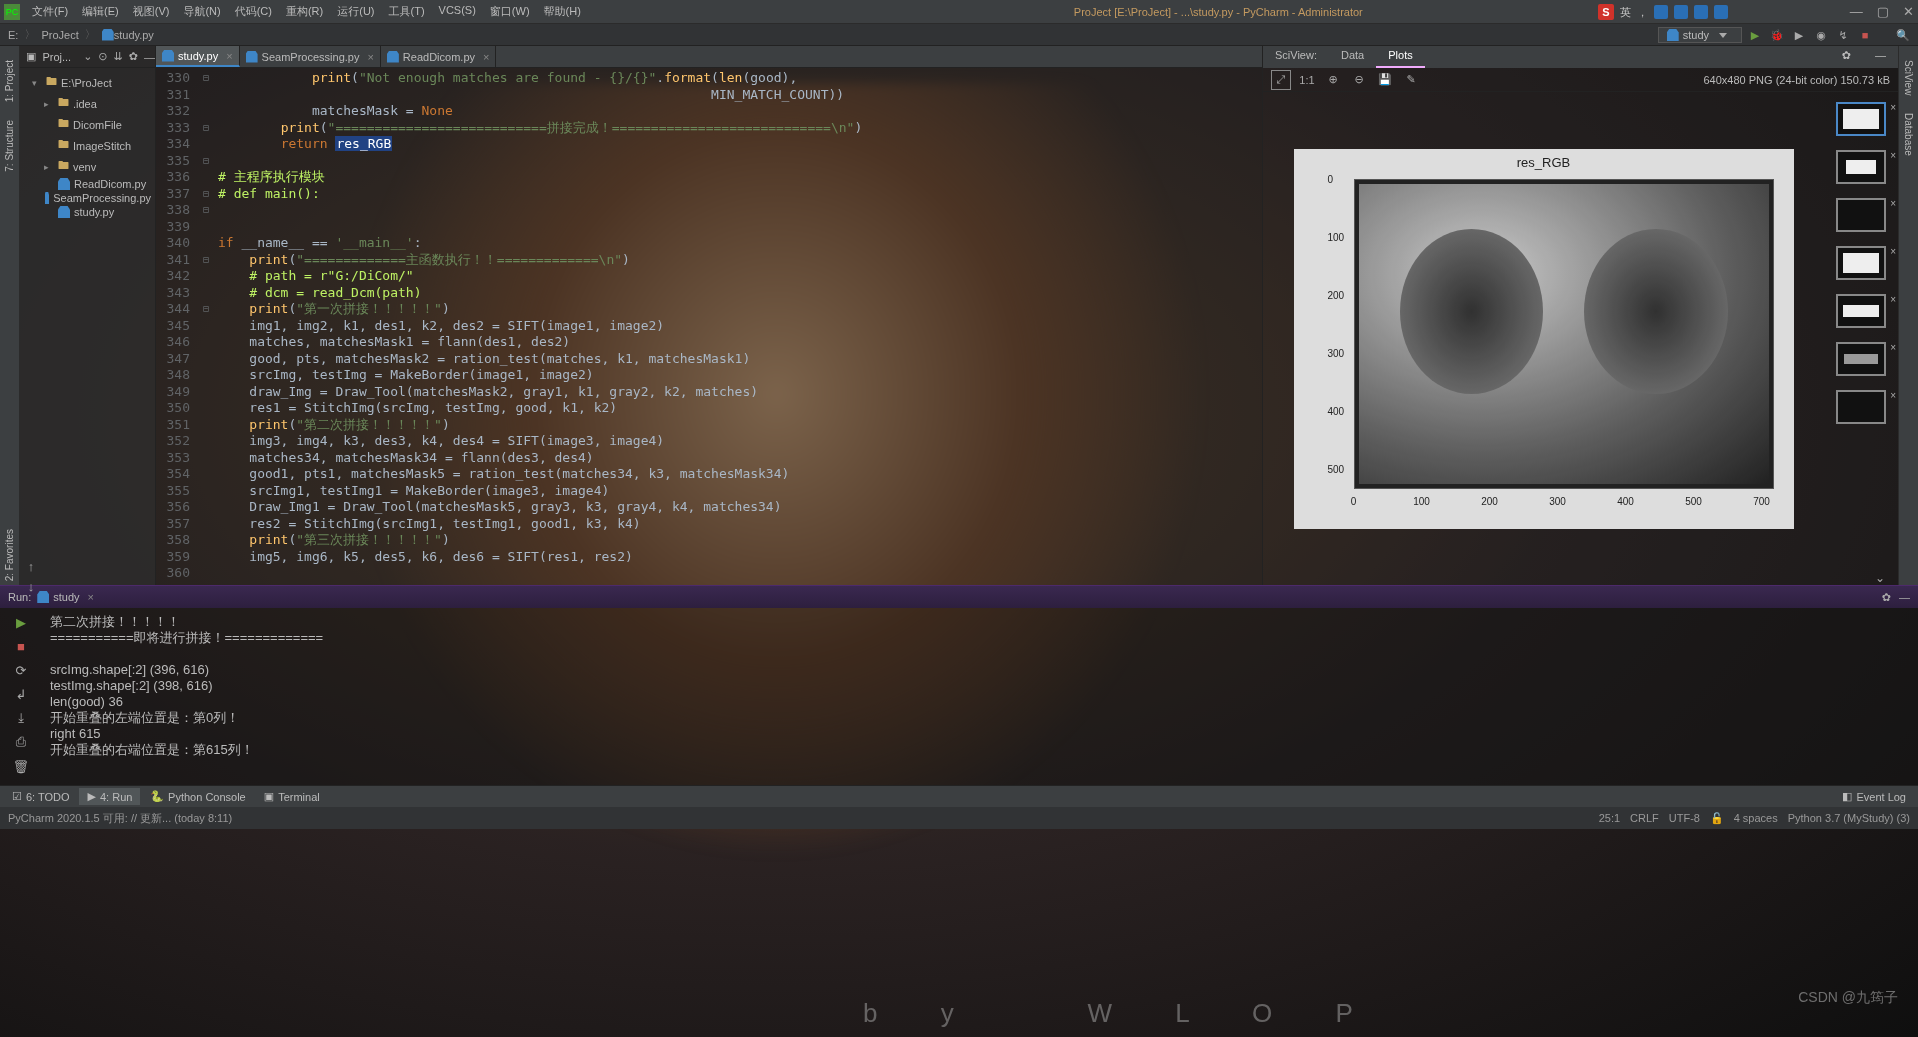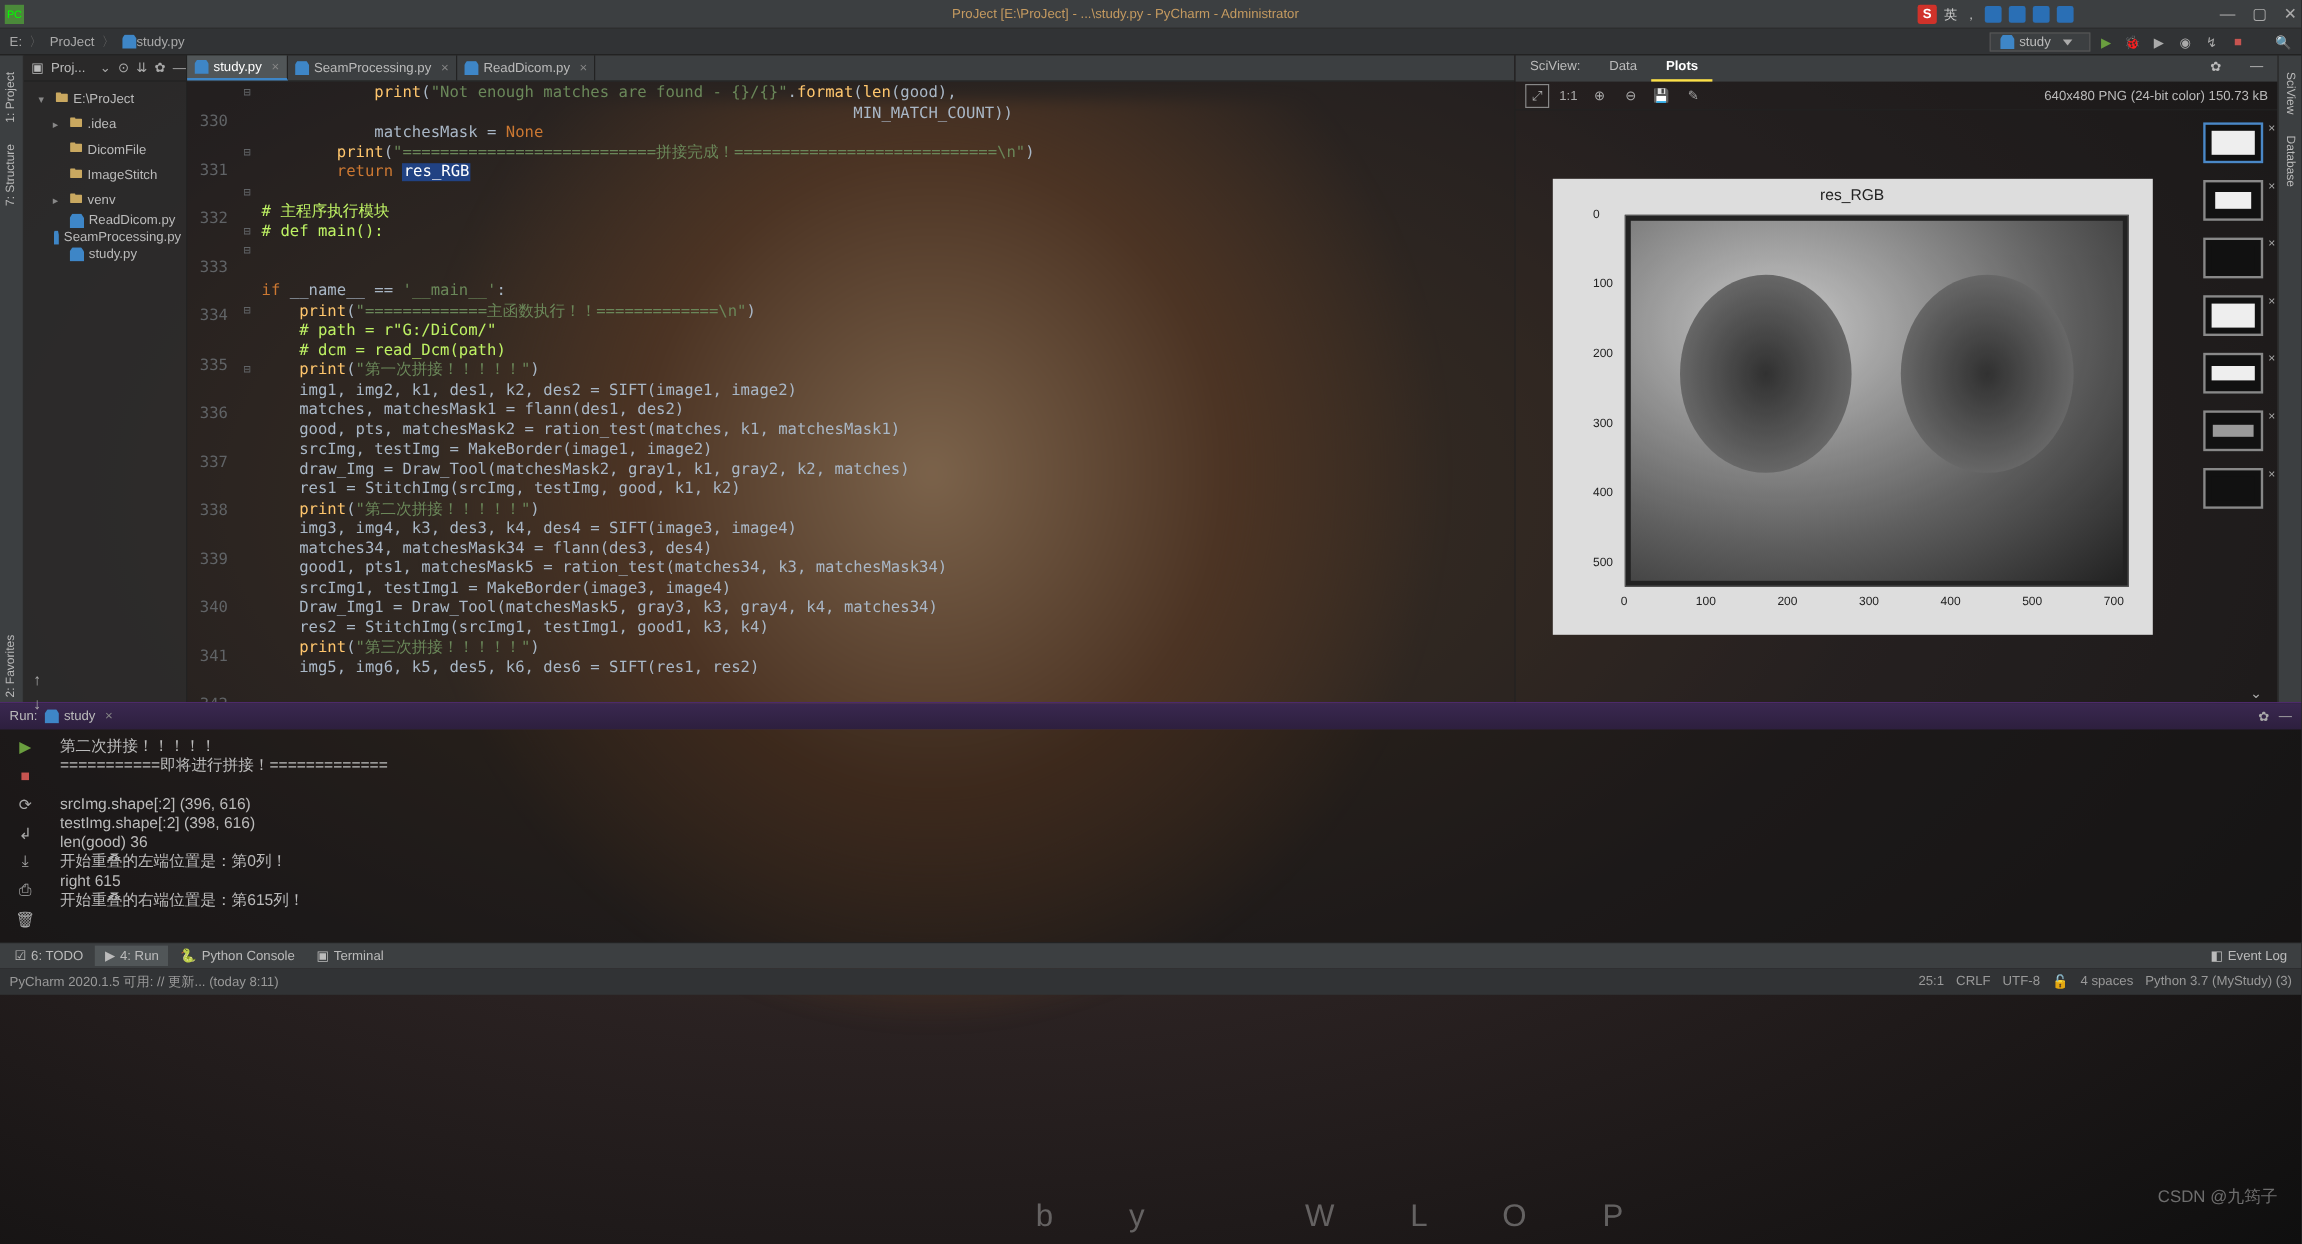--- a/index.html
+++ b/index.html
@@ -36,36 +36,36 @@
 .tree .caret{color:#888;font-size:9px;width:10px;display:inline-block;}
 .tree .folder{color:#c9a860;}
 .editor-wrap{flex:1;display:flex;flex-direction:column;min-width:0;}
 .tabs{height:22px;display:flex;background:#3c3f41;border-bottom:1px solid #222;}
 .tab{display:flex;align-items:center;padding:0 6px;gap:4px;font-size:11px;color:#bbb;border-right:1px solid #222;cursor:pointer;}
 .tab.active{background:#515658;color:#fff;border-bottom:2px solid #3e86c7;}
 .tab .cl{color:#888;margin-left:4px;}
 .pyic2{width:12px;height:12px;background:#3e86c7;clip-path:polygon(20% 0,80% 0,100% 30%,100% 100%,0 100%,0 30%);}
 .editor{flex:1;display:flex;background:rgba(30,30,30,.5);font-family:Consolas,monospace;font-size:13px;line-height:16.5px;overflow:hidden;position:relative;}
 .gutter{width:42px;text-align:right;color:#606366;padding:2px 8px 0 0;user-select:none;}
-.gutter div{height:16.5px;margin-top:24px;}
+.gutter div{height:16.5px;}
 .fold-col{width:16px;color:#606366;padding-top:2px;}
 .fold-col div{height:16.5px;text-align:center;font-size:10px;}
 .code{flex:1;padding:2px 0 0 4px;color:#a9b7c6;white-space:pre;overflow:hidden;}
 .code .line{height:16.5px;}
 .kw{color:#cc7832;}
 .str{color:#6a8759;}
 .fn{color:#ffc66d;}
 .cmt{color:#bef264;}
 .hl{background:#214283;color:#fff;padding:0 1px;}
 .context-bar{height:18px;background:#313335;font-size:11px;color:#888;padding:0 10px;display:flex;align-items:center;}
 .context-bar .sep{margin:0 6px;color:#555;}
 .sciview{width:636px;display:flex;flex-direction:column;background:rgba(30,30,30,.4);border-left:1px solid #222;}
 .sci-tabs{height:22px;display:flex;background:#3c3f41;font-size:11px;}
 .sci-tab{padding:3px 12px;color:#bbb;cursor:pointer;}
-.sci-tab.active{color:#fff;border-bottom:2px solid #fde047;font-weight:bold;}
+.sci-tab.active{color:#fff;border-bottom:2px solid #f0abfc;}
 .sci-tb{height:24px;display:flex;align-items:center;padding:0 8px;gap:6px;border-bottom:1px solid #222;font-size:11px;}
 .sci-tb .sp{flex:1;}
 .sci-tb .ic{width:20px;height:20px;display:flex;align-items:center;justify-content:center;color:#aaa;cursor:pointer;}
 .plot-area{flex:1;display:flex;}
 .plot-main{flex:1;display:flex;align-items:center;justify-content:center;}
 .plot-frame{background:#ddd;padding:20px;width:500px;height:380px;position:relative;}
 .plot-title{position:absolute;top:6px;left:0;right:0;text-align:center;color:#222;font-size:13px;}
 .plot-axes{position:absolute;left:60px;top:30px;right:20px;bottom:40px;background:#222;border:1px solid #555;}
 .xray{position:absolute;inset:4px;background:radial-gradient(ellipse at 30% 30%,#ddd,#666 60%,#222);opacity:.9;}
 .xray::before,.xray::after{content:"";position:absolute;border-radius:50%;background:radial-gradient(#333,#888);}
@@ -103,20 +103,33 @@
 .hide-ic{position:absolute;right:28px;top:570px;width:20px;height:16px;display:flex;align-items:center;justify-content:center;color:#aaa;}
 </style>
 </head>
 <body>
 
 <div class="bg-art"></div>
 <div class="bg-face"></div>
 
 <div class="titlebar">
   <span class="appicon">PC</span>
+  <div class="menu">
+    <span>文件(F)</span>
+    <span>编辑(E)</span>
+    <span>视图(V)</span>
+    <span>导航(N)</span>
+    <span>代码(C)</span>
+    <span>重构(R)</span>
+    <span>运行(U)</span>
+    <span>工具(T)</span>
+    <span>VCS(S)</span>
+    <span>窗口(W)</span>
+    <span>帮助(H)</span>
+  </div>
   <div class="title-center">ProJect [E:\ProJect] - ...\study.py - PyCharm - Administrator</div>
   <div class="ime-strip">
     <span class="sogou">S</span>
     <span class="ch">英</span>
     <span>，</span>
     <span class="ic"></span>
     <span class="ic"></span>
     <span class="ic"></span>
     <span class="ic"></span>
   </div>

